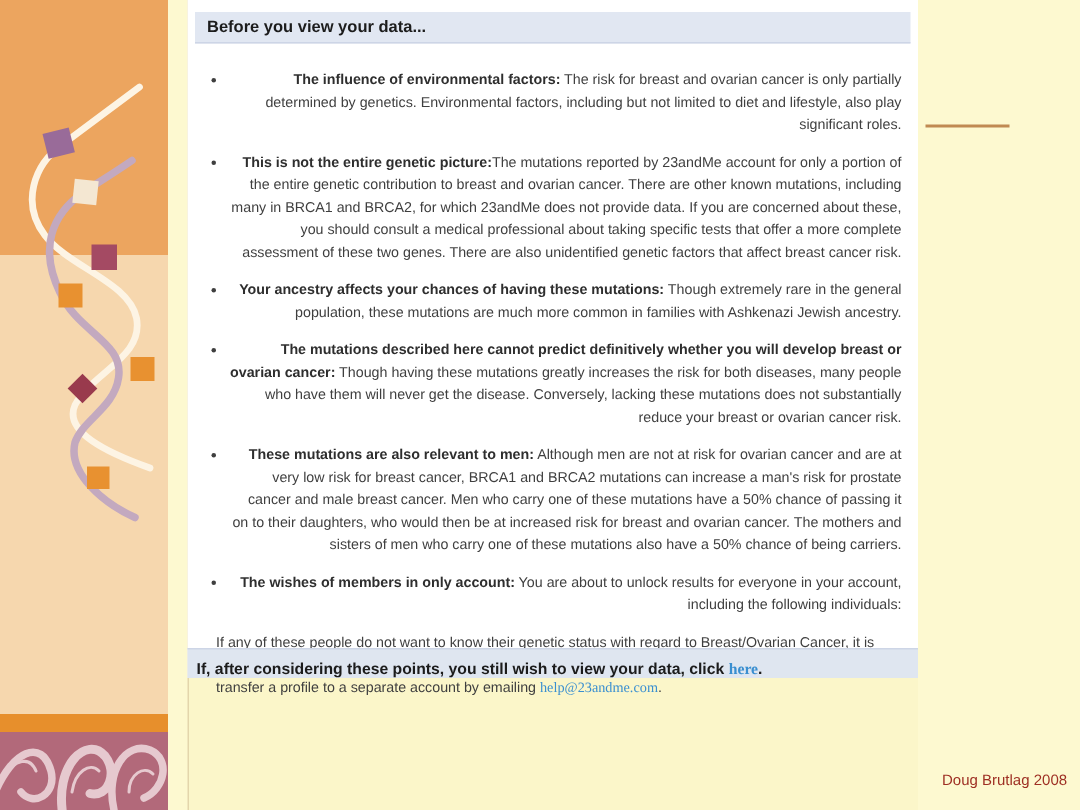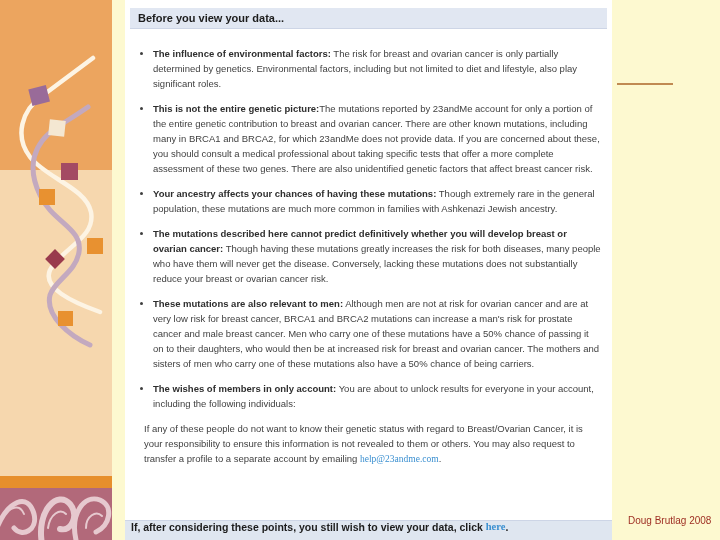--- a/index.html
+++ b/index.html
@@ -13,40 +13,40 @@
   .sidebar-top{position:absolute;left:0;top:0;width:112px;height:170px;background:#eca55f;}
   .helix{position:absolute;left:0;top:40px;}
   .orange-bar{position:absolute;left:0;top:476px;width:112px;height:12px;background:#e78f2c;}
   .pattern{position:absolute;left:0;top:488px;width:112px;height:52px;}
   
   .strip{position:absolute;left:112px;top:0;width:13px;height:540px;background:#fdf9d0;border-right:1px solid #e3d6ab;}
   .right-margin{position:absolute;left:612px;top:0;width:108px;height:540px;background:#fdf9d0;}
   .tan-line{position:absolute;left:617px;top:83px;width:56px;height:2px;background:#c08a52;}
   .credit{position:absolute;left:628px;top:515px;font-size:10px;color:#9e2f23;}
   
-  .content{position:absolute;left:125px;top:0;width:487px;height:540px;background:#ffffff;}
+  .content{position:absolute;left:125px;top:0;width:487px;height:452px;background:#ffffff;}
   .header-bar{
     position:absolute;top:8px;left:5px;right:5px;height:21px;background:#e1e7f2;
     border-bottom:1px solid #cdd5e6;display:flex;align-items:center;padding-left:8px;
     font-weight:bold;font-size:11px;color:#1c1c1c;box-sizing:border-box;
   }
   .body-text{
     position:absolute;top:34px;left:13px;right:11px;
     font-size:9.5px;line-height:15px;color:#3f3f3f;
   }
   .body-text p.intro{margin:0 0 4px 0;}
   .body-text ul{margin:12px 0 0 0;padding-left:15px;}
-  .body-text li{margin-bottom:10px;}
+  .body-text li{margin-bottom:10px;text-align:right;}
   .body-text b{color:#2e2e2e;}
   .member-name{color:#3f9c49;font-weight:bold;margin:0 0 9px 16px;cursor:pointer;}
   .disclaimer{margin:0 0 0 6px;}
   .blue{color:#3a8fd0;text-decoration:none;cursor:pointer;font-family:Liberation Serif, serif;}
   .footer-bar{
     position:absolute;bottom:0;left:0;width:100%;height:20px;background:#dfe6f0;
-    border-top:1px solid #cdd5e6;display:flex;align-items:flex-start;padding-left:6px;
+    border-top:1px solid #cdd5e6;display:flex;align-items:flex-end;padding-left:6px;
     font-weight:bold;font-size:10.5px;color:#1c1c1c;box-sizing:border-box;
   }
 </style>
 </head>
 <body>
 
 <div class="sidebar">
   <div class="sidebar-top"></div>
   <svg class="helix" width="112" height="320" viewBox="0 0 112 320">
 

